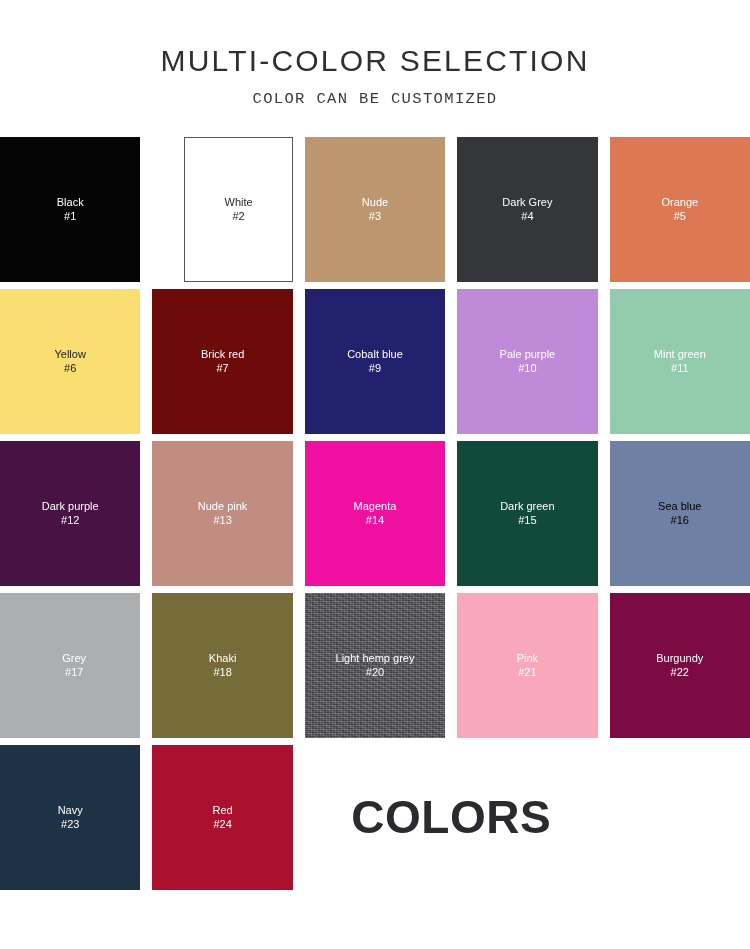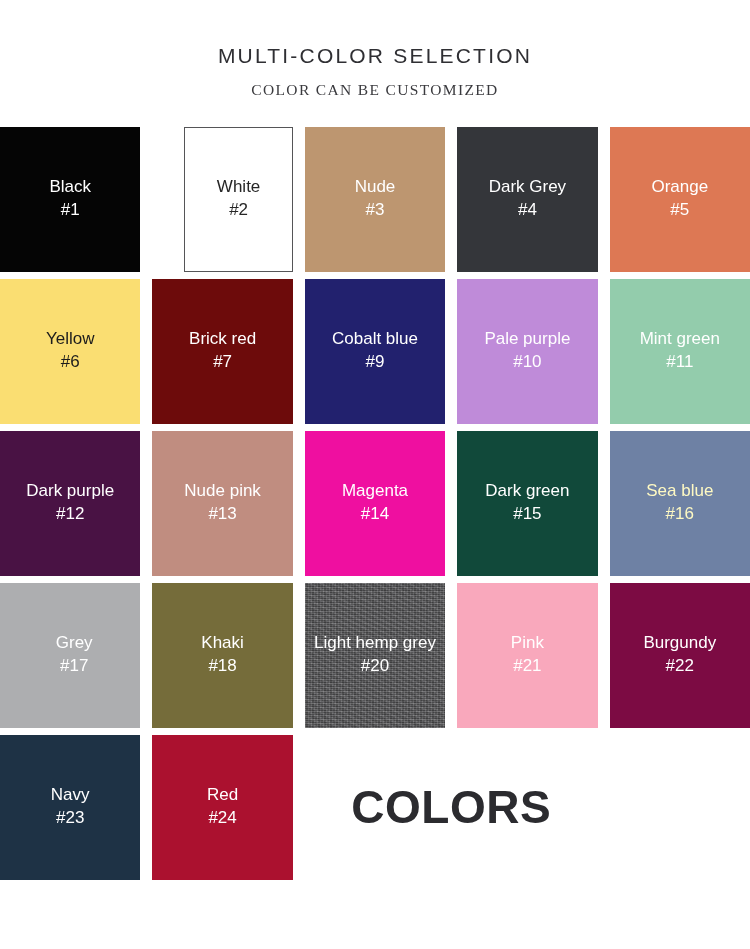--- a/index.html
+++ b/index.html
@@ -21,30 +21,30 @@
     background: #ffffff;
   }
 
   
   .header {
     padding-top: 44px;
     text-align: center;
   }
   .title {
     font-family: "Liberation Sans", sans-serif;
-    font-size: 21px;
+    font-size: 30px;
     font-weight: 400;
     letter-spacing: 2.2px;
     color: #2f2f33;
     line-height: 1.12;
     white-space: nowrap;
   }
   .subtitle {
     margin-top: 13px;
-    font-family: Liberation Serif, serif;
+    font-family: Liberation Mono, monospace;
     font-size: 15.5px;
     font-weight: 400;
     letter-spacing: 1.35px;
     color: #3a3a3e;
     line-height: 1.1;
     white-space: nowrap;
   }
 
   
   .grid {
@@ -66,21 +66,21 @@
     justify-content: center;
     box-sizing: border-box;
     overflow: hidden;
   }
 
   .swatch .label,
   .swatch .code {
     position: relative;
     z-index: 2;
     font-family: "Liberation Sans", sans-serif;
-    font-size: 17px;
+    font-size: 11px;
     font-weight: 400;
     line-height: 1.33;
     text-align: left;
     white-space: nowrap;
   }
 
   
   .swatch.bordered {
     border: 1px solid #555557;
   }
@@ -204,21 +204,21 @@
         <span class="code">#13</span>
       </div>
       <div class="swatch" style="background: rgb(239, 15, 160); color: rgb(255, 255, 255);">
         <span class="label">Magenta</span>
         <span class="code">#14</span>
       </div>
       <div class="swatch" style="background: rgb(17, 73, 58); color: rgb(255, 255, 255);">
         <span class="label">Dark green</span>
         <span class="code">#15</span>
       </div>
-      <div class="swatch" style="background: rgb(110, 129, 164); color: #fef9c3;">
+      <div class="swatch" style="background: rgb(110, 129, 164); color: #000000;">
         <span class="label">Sea blue</span>
         <span class="code">#16</span>
       </div>
       <div class="swatch" style="background: rgb(173, 174, 176); color: rgb(255, 255, 255); padding-left: 8px;">
         <span class="label">Grey</span>
         <span class="code">#17</span>
       </div>
       <div class="swatch" style="background: rgb(117, 108, 58); color: rgb(255, 255, 255);">
         <span class="label">Khaki</span>
         <span class="code">#18</span>

